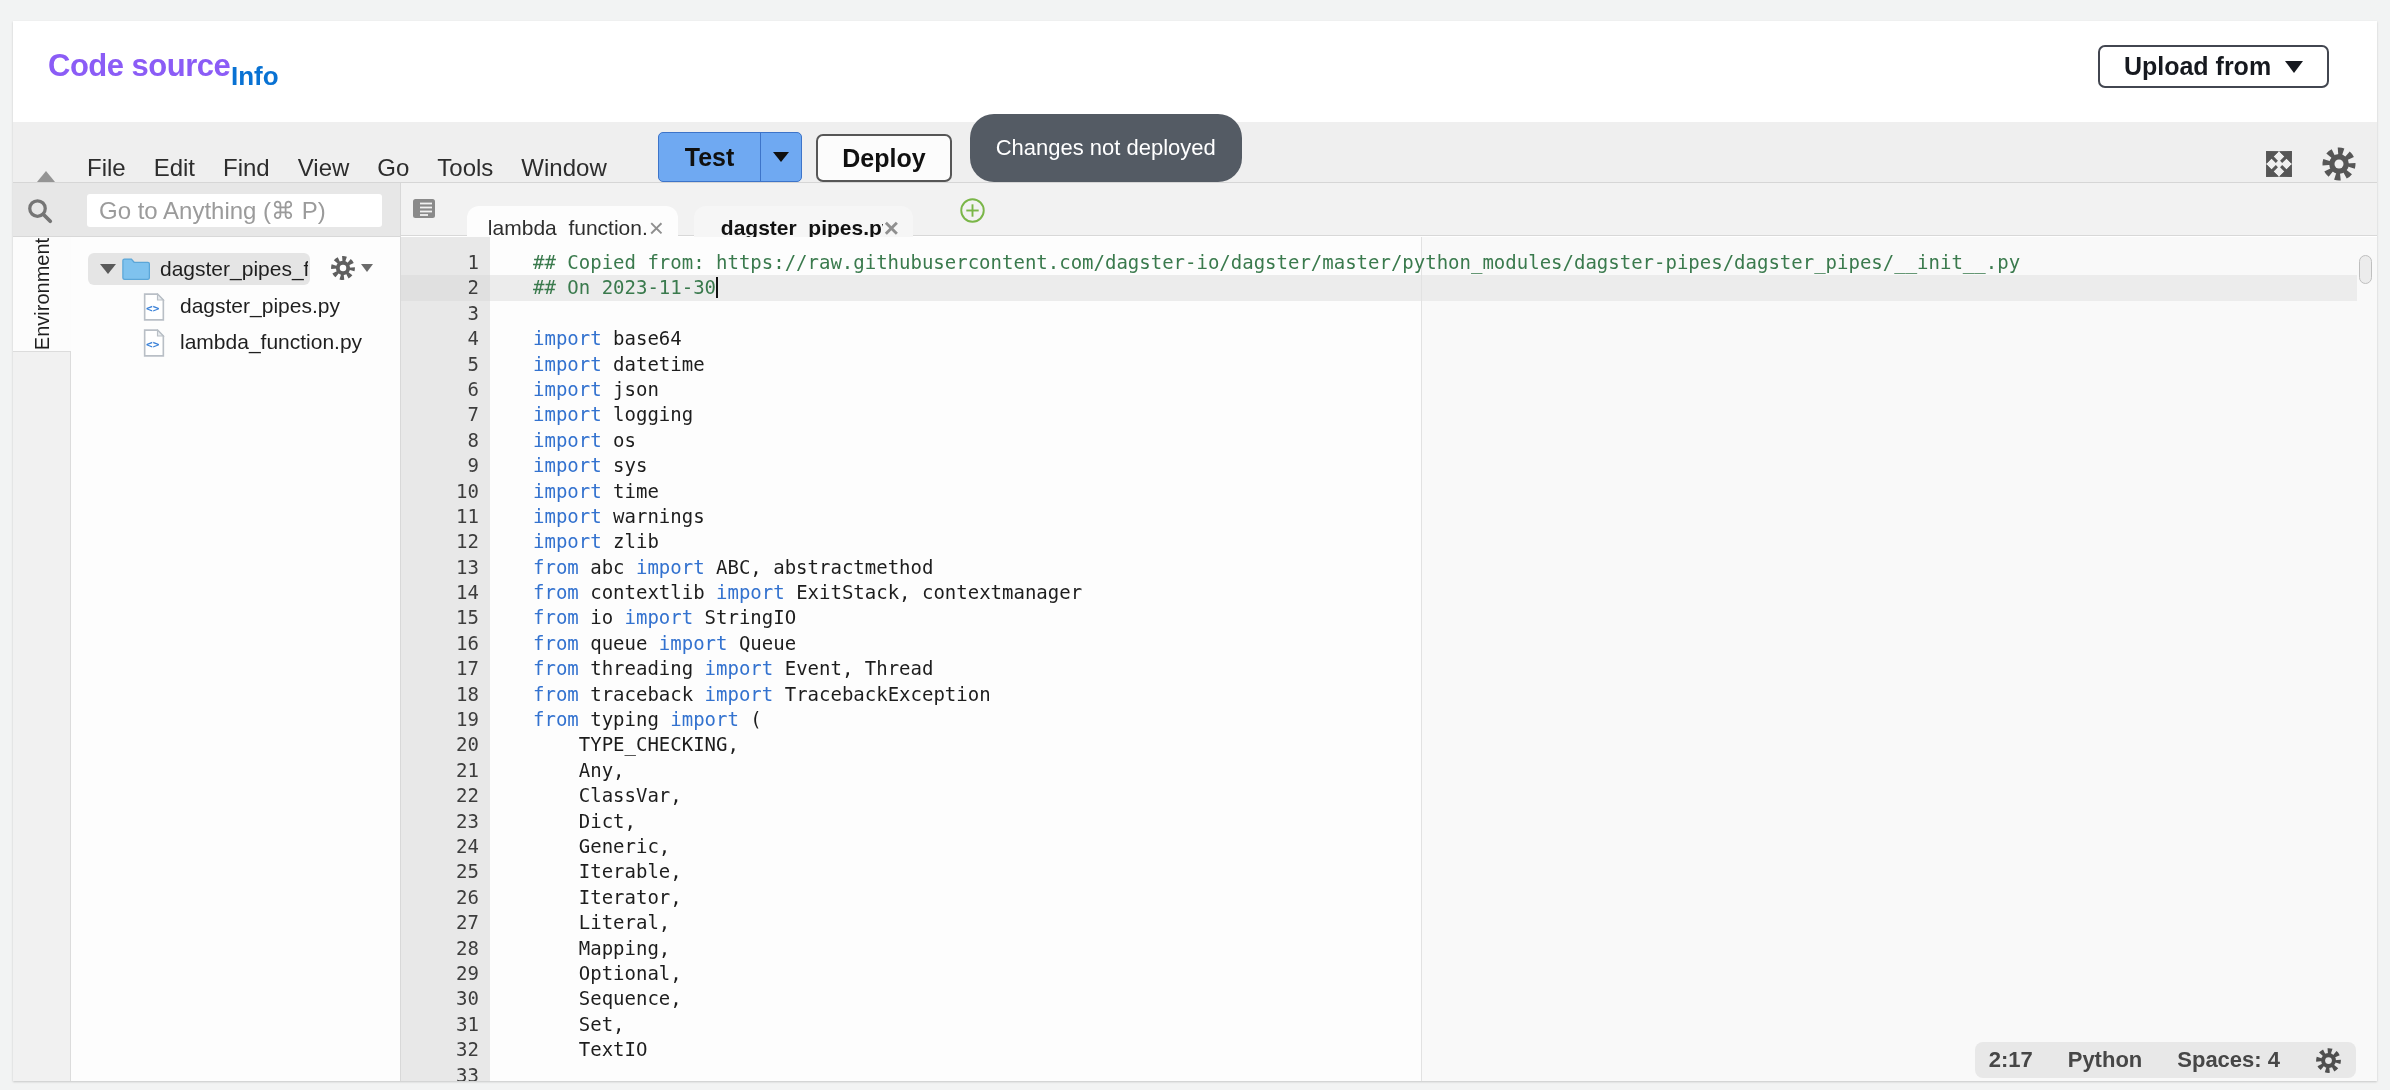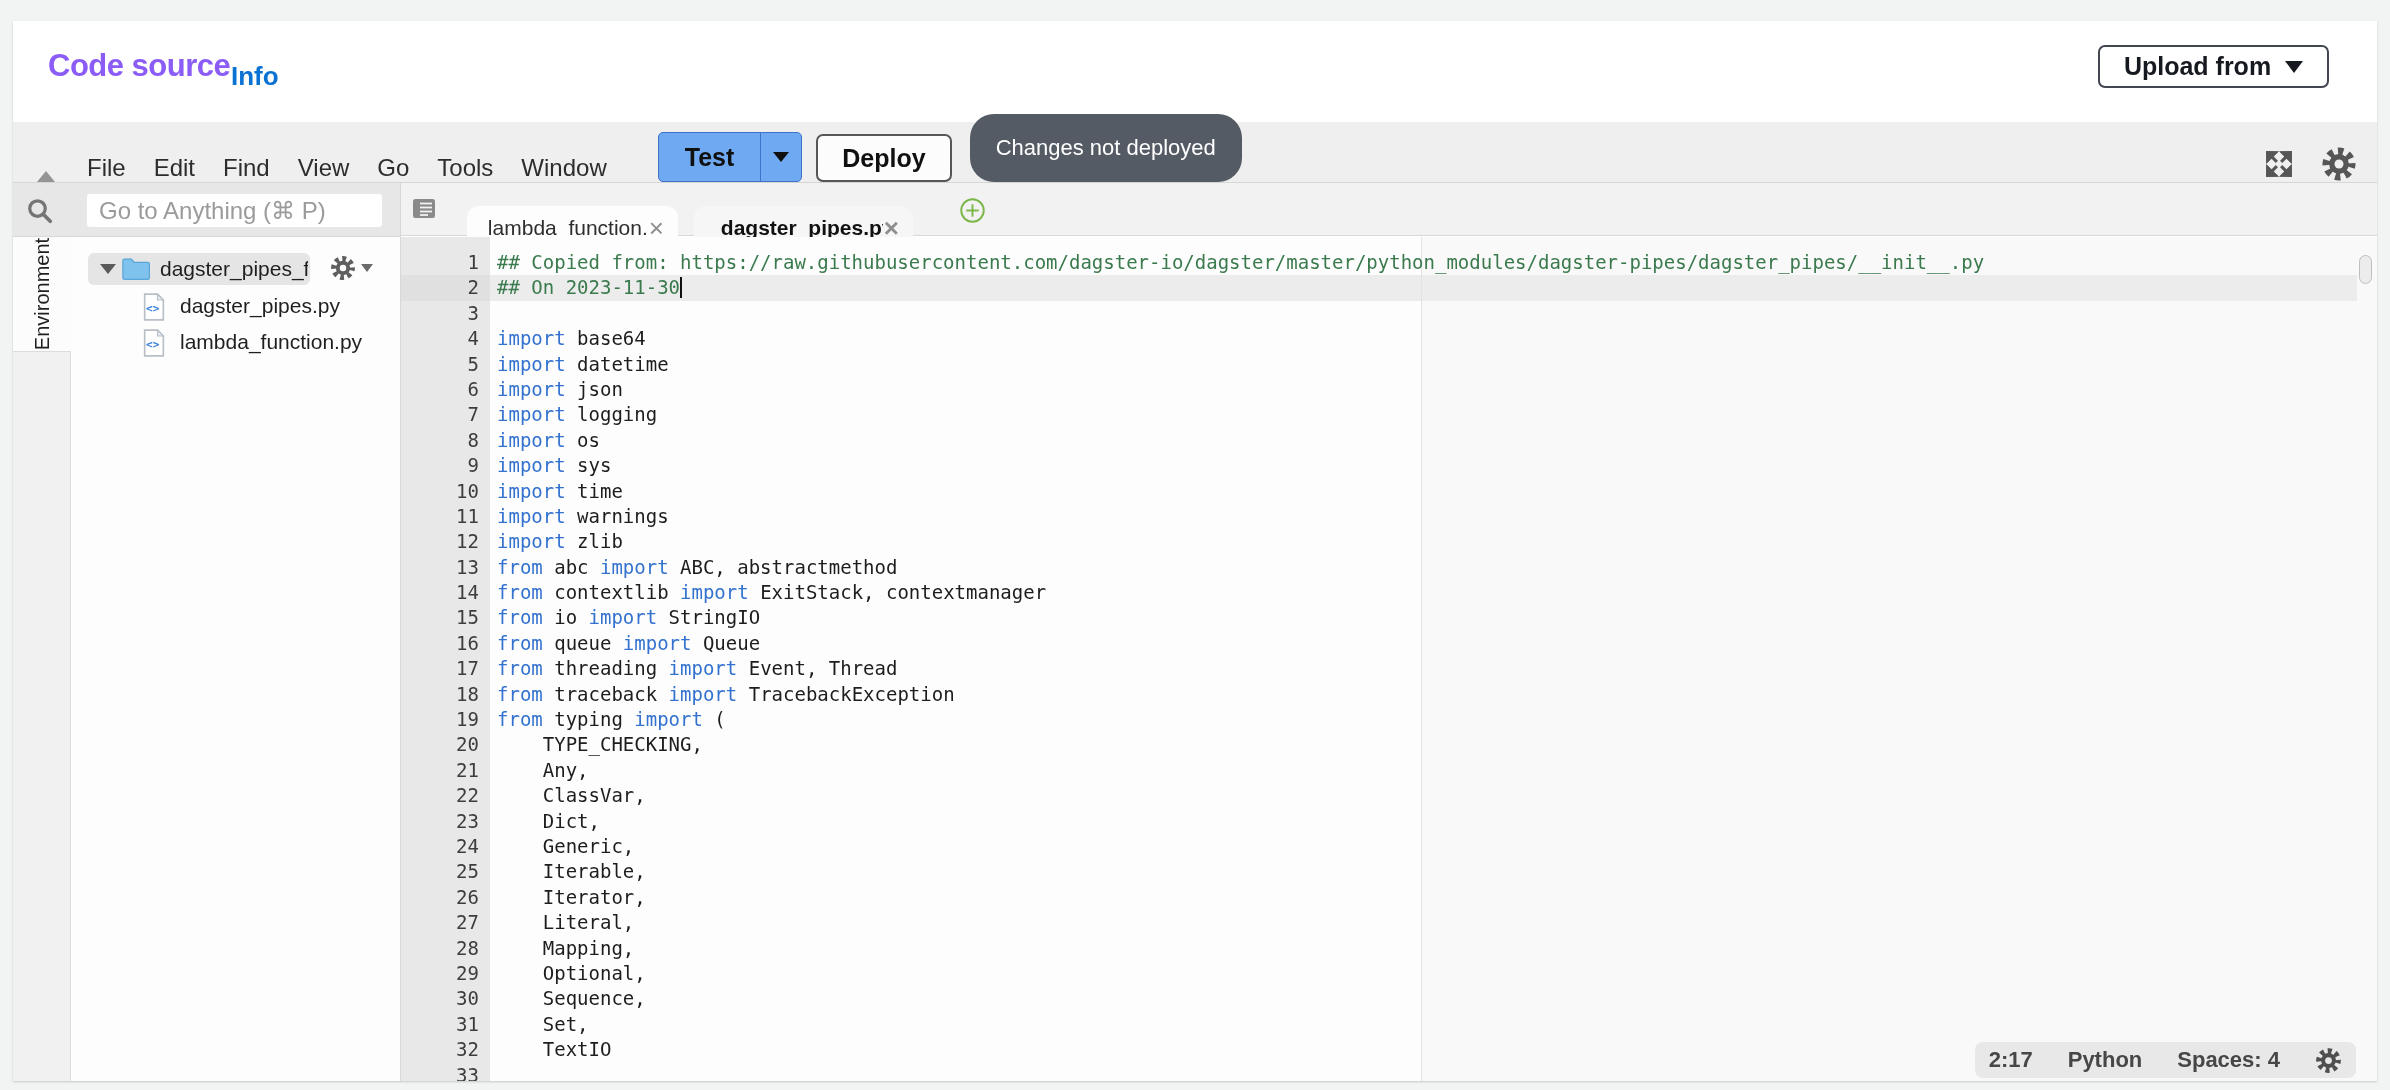--- a/index.html
+++ b/index.html
@@ -127,21 +127,21 @@
     height:25.4px;line-height:25.4px;text-align:right;padding-right:11px;
     font-family:"DejaVu Sans Mono",monospace;font-size:19px;color:#3d3d3d;
   }
   .gutter .gnum.gactive{background:#e0e0e0;}
   .code-lines{
     position:absolute;left:89px;top:0;right:20px;bottom:0;z-index:4;
     padding-top:13px;box-sizing:border-box;
   }
   .code-line{
     height:25.4px;line-height:25.4px;white-space:pre;padding-left:7px;
-    font-family:"DejaVu Sans Mono",monospace;font-size:19px;color:#1d1d1d;
+    font-family:"DejaVu Sans Mono",monospace;font-size:19px;color:#1d1d1d;margin-left:36px;
   }
   .tok-c{color:var(--comment);}
   .tok-k{color:var(--keyword);}
   .cursor{display:inline-block;width:0;height:21px;border-left:2px solid #111;vertical-align:text-bottom;}
   .vscroll{position:absolute;right:5px;top:18px;width:13px;height:29px;z-index:5;
     background:#ececec;border:1px solid #bfbfbf;border-radius:7px;box-sizing:border-box;cursor:pointer;}
   .statusbar{
     position:absolute;right:21px;bottom:3px;height:36px;background:#e8e8e8;border-radius:8px;
     display:flex;align-items:center;gap:35px;padding:0 14px;z-index:6;
   }

